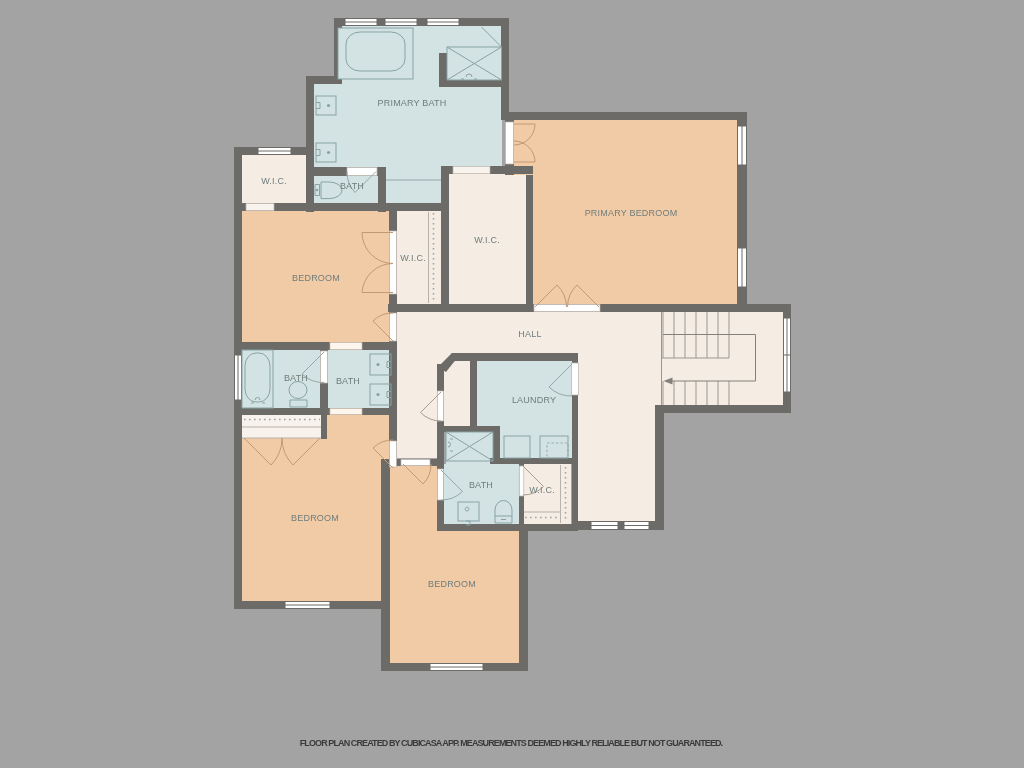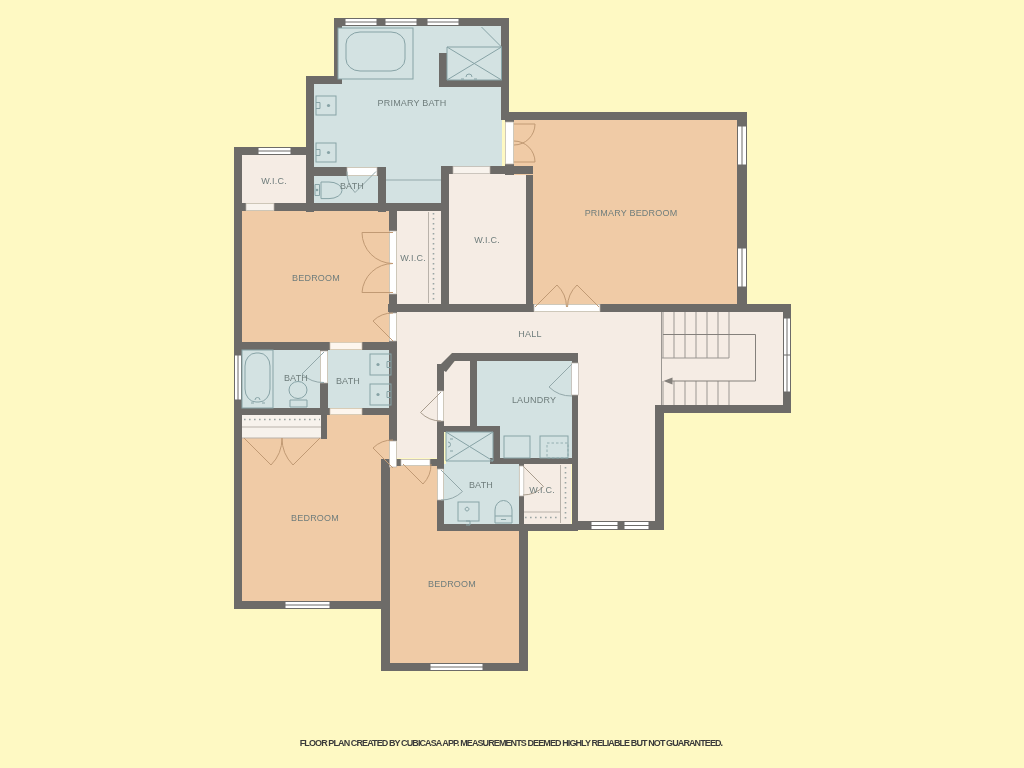--- a/index.html
+++ b/index.html
@@ -1,16 +1,16 @@
 <!DOCTYPE html>
 <html><head>
 <meta charset="utf-8">
 <style>
   html,body{margin:0;padding:0;background:#ffffff;}
-  .page{position:relative;width:1024px;height:768px;background:#fef9c3;overflow:hidden;}
+  .page{position:relative;width:1024px;height:768px;background:#a3a3a3;overflow:hidden;}
   text{font-family:"Liberation Sans",sans-serif;}
 </style>
 </head>
 <body>
 <div class="page">
 <svg width="1024" height="768" viewBox="0 0 1024 768">
 
 <polygon points="342,26 502,26 502,167 441,167 441,203 386,203 386,167 314,167 314,84 342,84" fill="#d3e2e2"></polygon>
 
 <rect x="314" y="176" width="64" height="27" fill="#d3e2e2"></rect>

